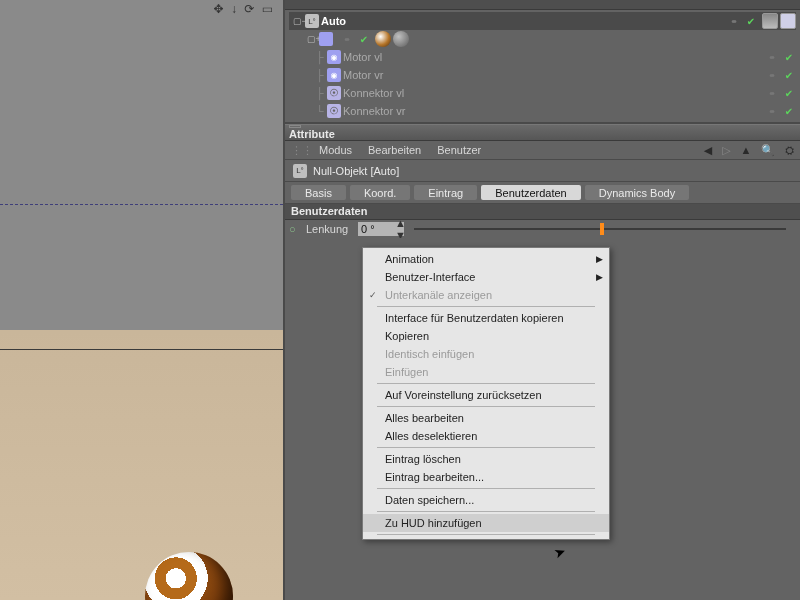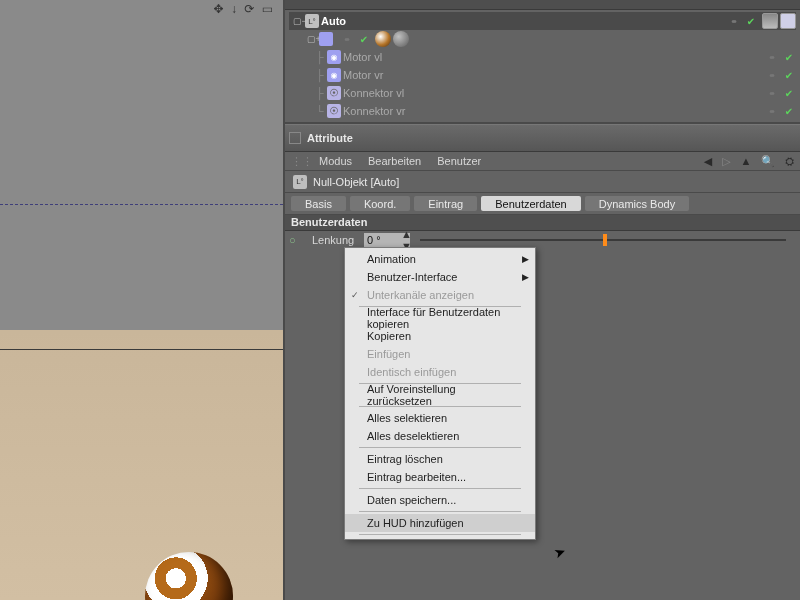--- a/index.html
+++ b/index.html
@@ -25,41 +25,41 @@
 .ticon.connector { background: #b8b4e6; color: #666; font-size: 9px; }
 .tree-row .label { flex: 1; color: #aaa; font-size: 11px; }
 .dots { width: 22px; color: #777; letter-spacing: -2px; text-align: center; }
 .chk { width: 14px; color: #5cd45c; font-size: 10px; text-align: center; }
 .tag-icons { display: flex; gap: 2px; margin-left: 4px; }
 .tag { width: 16px; height: 16px; border-radius: 2px; }
 .tag.t1 { background: linear-gradient(#888,#bbb); border: 1px solid #999; }
 .tag.t2 { background: #d0d0e8; border: 1px solid #999; }
 .tag.t3 { background: radial-gradient(circle at 35% 35%, #fff, #b6762a 55%, #4a2a0a); border-radius: 50%; }
 .tag.t4 { background: radial-gradient(circle at 35% 35%, #c0c0c0, #5a5a5a); border-radius: 50%; }
-.attr-header { height: 28px; background: linear-gradient(#6a6a6a,#565656); border-top: 1px solid #777; border-bottom: 1px solid #3a3a3a; display: flex; align-items: center; padding-left: 4px; color: #e8e8e8; }
+.attr-header { height: 17px; background: linear-gradient(#6a6a6a,#565656); border-top: 1px solid #777; border-bottom: 1px solid #3a3a3a; display: flex; padding-left: 4px; color: #e8e8e8; flex-direction: column; }
 .attr-header .grip { width: 12px; height: 12px; border: 1px solid #888; margin-right: 6px; }
 .attr-header .title { font-weight: bold; }
 .menu-bar { height: 19px; background: #636363; display: flex; align-items: center; padding: 0 6px; gap: 16px; color: #d8d8d8; border-bottom: 1px solid #4a4a4a; }
 .menu-bar .grip2 { width: 12px; color: #8a8a8a; }
 .menu-bar .right-icons { margin-left: auto; display: flex; gap: 10px; color: #2a2a2a; font-size: 12px; }
 .obj-title { height: 22px; display: flex; align-items: center; padding: 0 6px; color: #e8e8e8; border-bottom: 1px solid #4a4a4a; }
 .obj-title .ticon { margin-right: 6px; }
 .tab-row { display: flex; gap: 4px; padding: 3px 6px; border-bottom: 1px solid #4a4a4a; }
 .tab { flex: 0 0 auto; padding: 2px 14px; background: #767676; color: #eaeaea; border-radius: 2px; height: 15px; line-height: 13px; text-align: center; }
 .tab.sel { background: #d8d8d8; color: #111; }
 .section-bar { height: 16px; background: #4f4f4f; color: #e8e8e8; font-weight: bold; padding: 1px 6px; border-bottom: 1px solid #3a3a3a; }
 .field-row { display: flex; align-items: center; height: 18px; padding: 0 4px; background: #636363; }
-.field-row .flab { width: 52px; color: #d8d8d8; margin-left: 17px; }
+.field-row .flab { width: 52px; color: #d8d8d8; margin-left: 11px; }
 .field-row .fhint { width: 6px; color: #8abf8a; }
 .spin { width: 46px; height: 14px; background: #b5b5b5; color: #111; padding-left: 3px; display: flex; align-items: center; position: relative; }
 .spin .arrows { position: absolute; right: 1px; top: 0; bottom: 0; width: 8px; display: flex; flex-direction: column; font-size: 6px; color: #333; justify-content: center; gap: 0; }
 .slider-track { flex: 1; height: 2px; background: #3a3a3a; margin: 0 10px; position: relative; }
 .slider-track .marker { position: absolute; top: -5px; left: 50%; width: 4px; height: 12px; background: #ff8c1a; }
 .big-gray { flex: 1; background: #636363; position: relative; }
-.ctx-menu { position: absolute; left: 344px; top: 247px; width: 192px; background: #e6e6e6; border: 1px solid #7a7a7a; box-shadow: 2px 2px 6px rgba(0,0,0,.4); padding: 2px 0; }
+.ctx-menu { position: absolute; left: 362px; top: 247px; width: 248px; background: #e6e6e6; border: 1px solid #7a7a7a; box-shadow: 2px 2px 6px rgba(0,0,0,.4); padding: 2px 0; }
 .mrow { height: 18px; display: flex; align-items: center; padding: 0 18px 0 22px; color: #222; position: relative; }
 .mrow.disabled { color: #9a9a9a; }
 .mrow.highlight { background: #cfcfcf; }
 .mrow .sub { position: absolute; right: 6px; font-size: 9px; }
 .mrow .check { position: absolute; left: 6px; font-size: 9px; color: #555; }
 .sep { height: 1px; background: #b0b0b0; margin: 2px 14px; }
 .cursor { position: absolute; left: 554px; top: 544px; font-size: 14px; color: #000; transform: rotate(-20deg); }
 </style>
 </head>
 <body>
@@ -194,32 +194,32 @@
       <span>Unterkanäle anzeigen</span>
     </div>
     <div class="sep"></div>
     <div class="mrow">
       <span>Interface für Benutzerdaten kopieren</span>
     </div>
     <div class="mrow">
       <span>Kopieren</span>
     </div>
     <div class="mrow disabled">
+      <span>Identisch einfügen</span>
+    </div>
+    <div class="mrow disabled">
       <span>Einfügen</span>
     </div>
-    <div class="mrow disabled">
-      <span>Identisch einfügen</span>
-    </div>
     <div class="sep"></div>
     <div class="mrow">
       <span>Auf Voreinstellung zurücksetzen</span>
     </div>
     <div class="sep"></div>
     <div class="mrow">
-      <span>Alles selektieren</span>
+      <span>Alles bearbeiten</span>
     </div>
     <div class="mrow">
       <span>Alles deselektieren</span>
     </div>
     <div class="sep"></div>
     <div class="mrow">
       <span>Eintrag löschen</span>
     </div>
     <div class="mrow">
       <span>Eintrag bearbeiten...</span>

